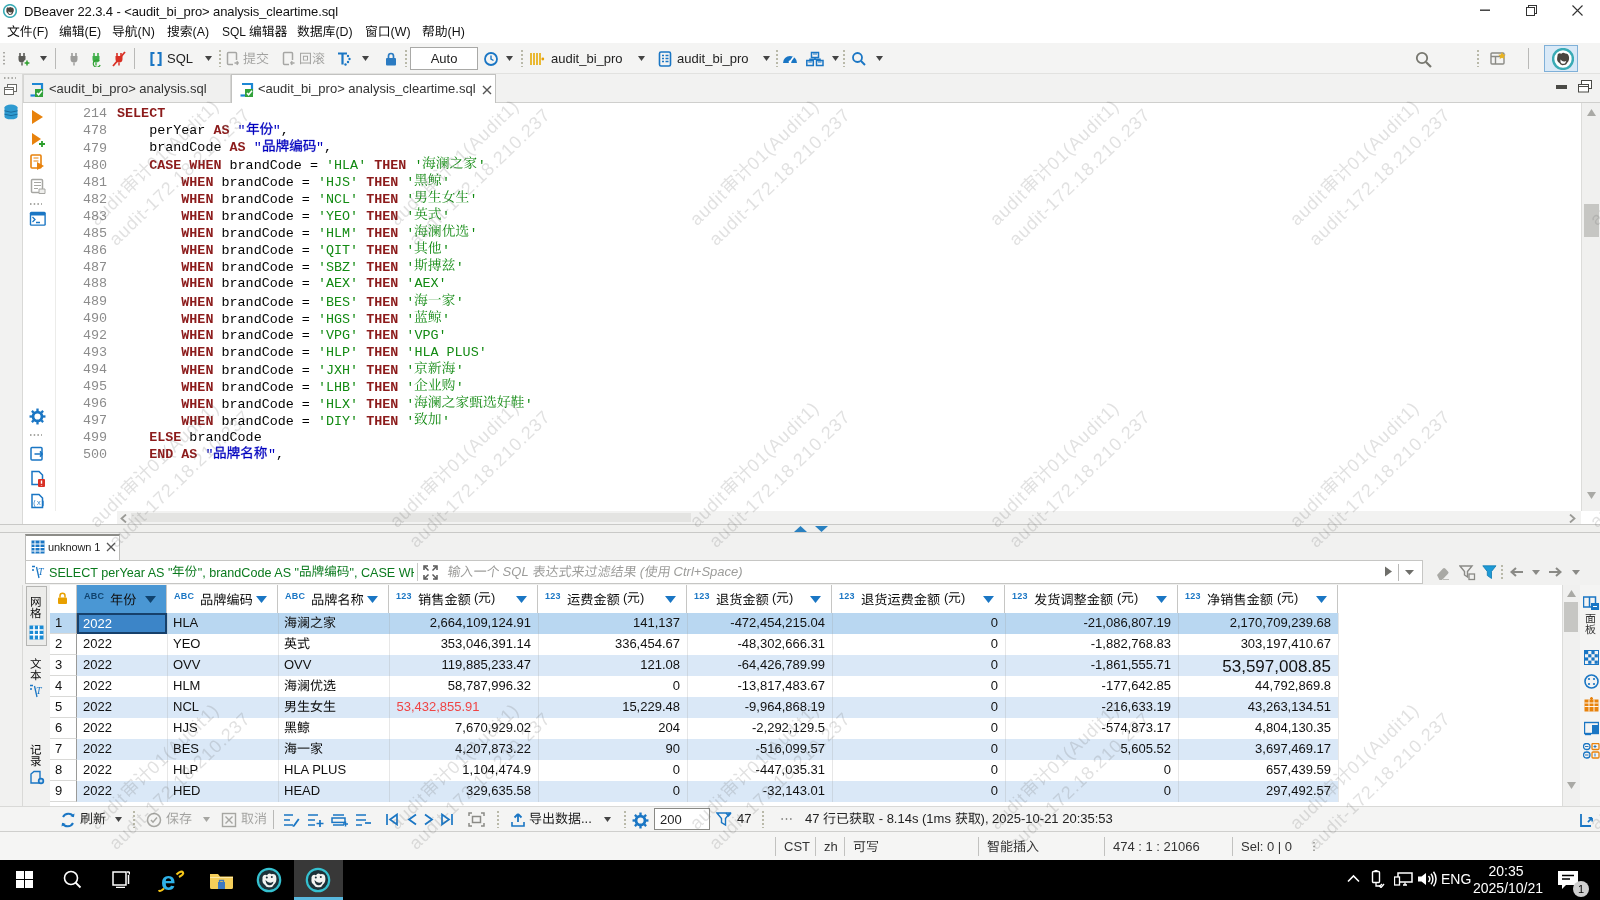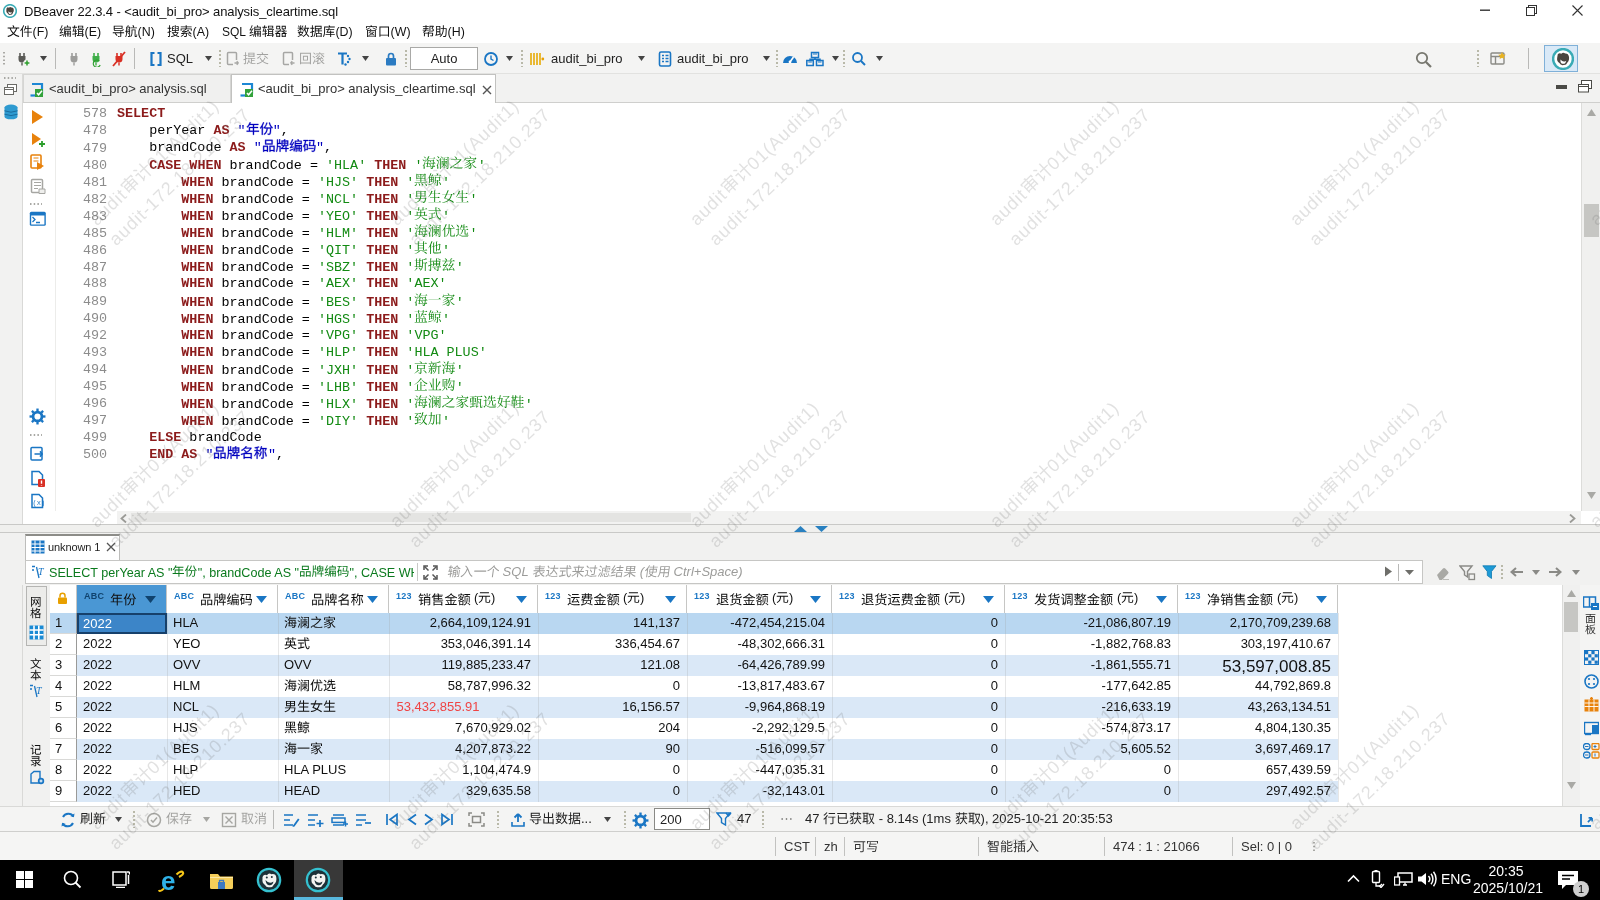--- a/index.html
+++ b/index.html
@@ -337,21 +337,21 @@
         <rect x="8" y="9" width="7" height="8" rx="1" fill="#d93025"></rect>
         <path d="M11.5 10.5 v3.2 M11.5 15.3 v0.5" stroke="#fff" stroke-width="1.4"></path>
       </svg>
 <svg class="abs" style="left:7px;top:390px" width="16" height="18" viewBox="0 0 16 18">
         <path d="M2 1.5 h7 l3.5 3.5 v9.5 h-10.5 Z" fill="none" stroke="#1a76c4" stroke-width="1.5"></path>
         <text x="2.5" y="12" font-size="7" fill="#1a76c4" font-family="Liberation Mono">(x)</text>
       </svg>
 </div>
 <div id="editor" class="mono" style="font-size:13.4px;line-height:17.05px">
 <div style="padding-top:2px">
-        <div style="height:17.05px;white-space:pre"><span class="ln" style="display:inline-block;width:61px;text-align:right;padding-right:10px">578</span><span class="kw">SELECT</span></div>
+        <div style="height:17.05px;white-space:pre"><span class="ln" style="display:inline-block;width:61px;text-align:right;padding-right:10px">214</span><span class="kw">SELECT</span></div>
         <div style="height:17.05px;white-space:pre"><span class="ln" style="display:inline-block;width:61px;text-align:right;padding-right:10px">478</span>&nbsp;&nbsp;&nbsp;&nbsp;perYear <span class="kw">AS</span> <span class="id">"</span><svg class="ck" width="27.2" height="13.6" viewBox="0 -860 2000 1000" style="vertical-align:-1.2px" fill="#0000c0" stroke="#0000c0" stroke-width="22">
             <use href="#s5e74" x="0"></use>
             <use href="#s4efd" x="1000"></use>
           </svg><span class="id">"</span>,</div>
         <div style="height:17.05px;white-space:pre"><span class="ln" style="display:inline-block;width:61px;text-align:right;padding-right:10px">479</span>&nbsp;&nbsp;&nbsp;&nbsp;brandCode <span class="kw">AS</span> <span class="id">"</span><svg class="ck" width="54.4" height="13.6" viewBox="0 -860 4000 1000" style="vertical-align:-1.2px" fill="#0000c0" stroke="#0000c0" stroke-width="22">
             <use href="#s54c1" x="0"></use>
             <use href="#s724c" x="1000"></use>
             <use href="#s7f16" x="2000"></use>
             <use href="#s7801" x="3000"></use>
           </svg><span class="id">"</span>,</div>
@@ -772,21 +772,21 @@
       <div class="abs" style="left:77px;top:112px;width:1261px;height:21px;background:#dae8f7"></div>
       <div class="abs" style="left:77px;top:112px;width:90px;height:21px;font-size:13px;color:#111;padding:2px 0 0 6px">2022</div>
       <div class="abs" style="left:167px;top:112px;width:111px;height:21px;font-size:13px;color:#111;padding:2px 0 0 6px">NCL</div>
       <div class="abs" style="left:278px;top:112px;width:111px;height:21px;font-size:13px;color:#111;padding:2px 0 0 6px"><svg class="ck" width="52" height="13" viewBox="0 -860 4000 1000" style="vertical-align:-2px" fill="#111">
           <use href="#s7537" x="0"></use>
           <use href="#s751f" x="1000"></use>
           <use href="#s5973" x="2000"></use>
           <use href="#s751f" x="3000"></use>
         </svg></div>
       <div class="abs" style="left:367px;top:112px;width:149px;height:21px;font-size:13px;color:#ef4444;text-align:center;padding:2px 7px 0 0">53,432,855.91</div>
-      <div class="abs" style="left:538px;top:112px;width:149px;height:21px;font-size:13px;color:#111;text-align:right;padding:2px 7px 0 0">16,156.57</div>
+      <div class="abs" style="left:538px;top:112px;width:149px;height:21px;font-size:13px;color:#111;text-align:right;padding:2px 7px 0 0">15,229.48</div>
       <div class="abs" style="left:687px;top:112px;width:145px;height:21px;font-size:13px;color:#111;text-align:right;padding:2px 7px 0 0">-9,964,868.19</div>
       <div class="abs" style="left:832px;top:112px;width:173px;height:21px;font-size:13px;color:#111;text-align:right;padding:2px 7px 0 0">0</div>
       <div class="abs" style="left:1005px;top:112px;width:173px;height:21px;font-size:13px;color:#111;text-align:right;padding:2px 7px 0 0">-216,633.19</div>
       <div class="abs" style="left:1178px;top:112px;width:160px;height:21px;font-size:13px;color:#111;text-align:right;padding:2px 7px 0 0">43,263,134.51</div>
       <div class="abs" style="left:50px;top:133px;width:27px;height:21px;background:#ffffff;border-right:1px solid #9a9a98;border-bottom:1px solid #d9d9d7;font-size:13px;color:#111;padding:2px 0 0 5px">6</div>
       <div class="abs" style="left:77px;top:133px;width:1261px;height:21px;background:#ffffff"></div>
       <div class="abs" style="left:77px;top:133px;width:90px;height:21px;font-size:13px;color:#111;padding:2px 0 0 6px">2022</div>
       <div class="abs" style="left:167px;top:133px;width:111px;height:21px;font-size:13px;color:#111;padding:2px 0 0 6px">HJS</div>
       <div class="abs" style="left:278px;top:133px;width:111px;height:21px;font-size:13px;color:#111;padding:2px 0 0 6px"><svg class="ck" width="26" height="13" viewBox="0 -860 2000 1000" style="vertical-align:-2px" fill="#111">
           <use href="#s9ed1" x="0"></use>

